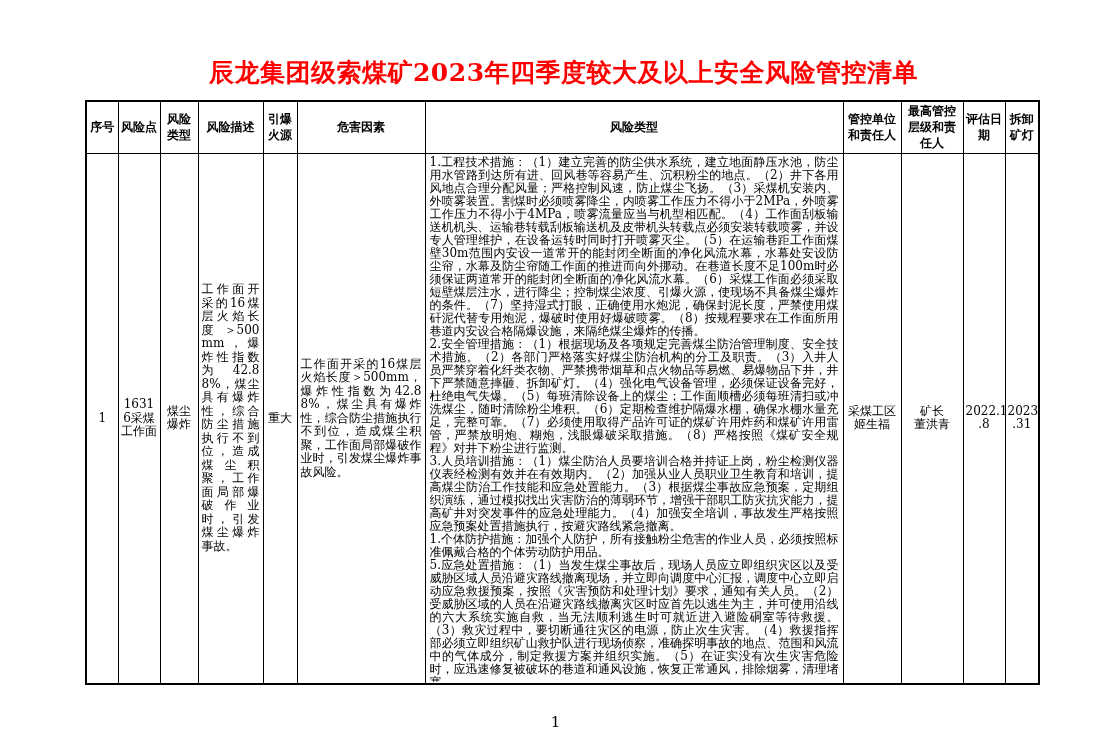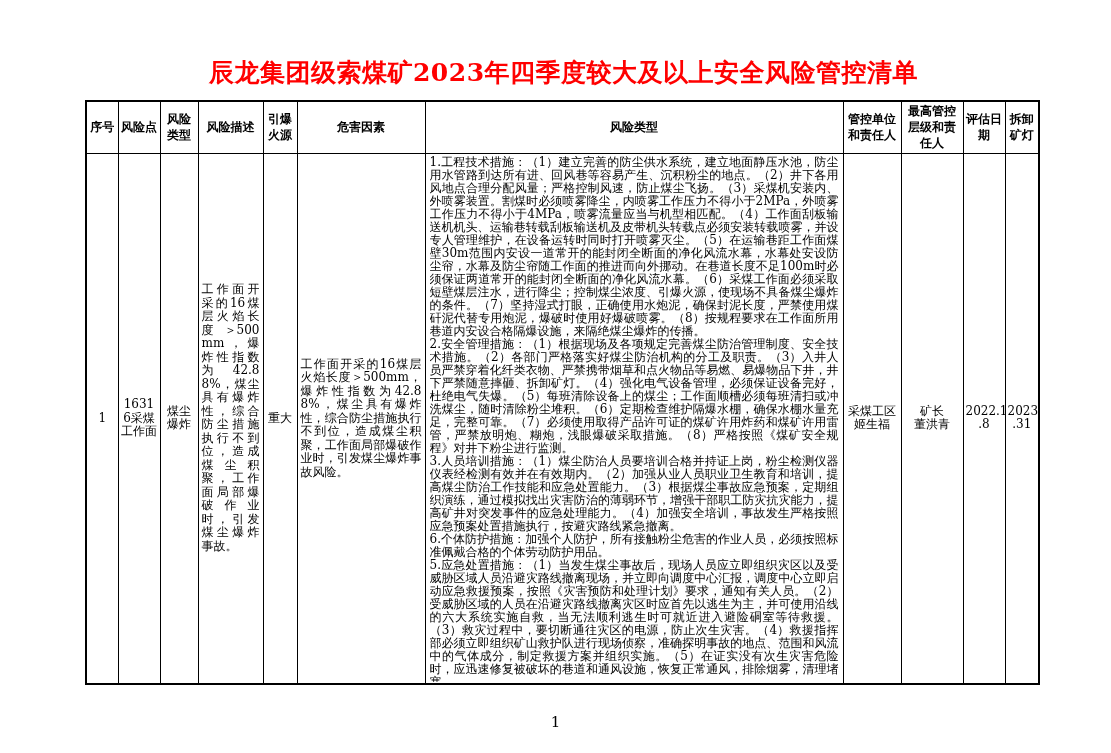--- a/index.html
+++ b/index.html
@@ -126,21 +126,21 @@
       <td class="brk">16316采煤工作面</td>
       <td class="brk">煤尘爆炸</td>
       <td class="just brk">工作面开采的16煤层火焰长度＞500mm，爆炸性指数为42.88%，煤尘具有爆炸性，综合防尘措施执行不到位，造成煤尘积聚，工作面局部爆破作业时，引发煤尘爆炸事故。</td>
       <td>重大</td>
       <td class="just brk">工作面开采的16煤层火焰长度＞500mm，爆炸性指数为42.88%，煤尘具有爆炸性，综合防尘措施执行不到位，造成煤尘积聚，工作面局部爆破作业时，引发煤尘爆炸事故风险。</td>
       <td class="measures-td">
         <div class="measures-wrap">
           <p>1.工程技术措施：（1）建立完善的防尘供水系统，建立地面静压水池，防尘用水管路到达所有进、回风巷等容易产生、沉积粉尘的地点。（2）井下各用风地点合理分配风量；严格控制风速，防止煤尘飞扬。（3）采煤机安装内、外喷雾装置。割煤时必须喷雾降尘，内喷雾工作压力不得小于2MPa，外喷雾工作压力不得小于4MPa，喷雾流量应当与机型相匹配。（4）工作面刮板输送机机头、运输巷转载刮板输送机及皮带机头转载点必须安装转载喷雾，并设专人管理维护，在设备运转时同时打开喷雾灭尘。（5）在运输巷距工作面煤壁30m范围内安设一道常开的能封闭全断面的净化风流水幕，水幕处安设防尘帘，水幕及防尘帘随工作面的推进而向外挪动。在巷道长度不足100m时必须保证两道常开的能封闭全断面的净化风流水幕。（6）采煤工作面必须采取短壁煤层注水，进行降尘；控制煤尘浓度、引爆火源，使现场不具备煤尘爆炸的条件。（7）坚持湿式打眼，正确使用水炮泥，确保封泥长度，严禁使用煤矸泥代替专用炮泥，爆破时使用好爆破喷雾。（8）按规程要求在工作面所用巷道内安设合格隔爆设施，来隔绝煤尘爆炸的传播。</p>
           <p>2.安全管理措施：（1）根据现场及各项规定完善煤尘防治管理制度、安全技术措施。（2）各部门严格落实好煤尘防治机构的分工及职责。（3）入井人员严禁穿着化纤类衣物、严禁携带烟草和点火物品等易燃、易爆物品下井，井下严禁随意摔砸、拆卸矿灯。（4）强化电气设备管理，必须保证设备完好，杜绝电气失爆。（5）每班清除设备上的煤尘；工作面顺槽必须每班清扫或冲洗煤尘，随时清除粉尘堆积。（6）定期检查维护隔爆水棚，确保水棚水量充足，完整可靠。（7）必须使用取得产品许可证的煤矿许用炸药和煤矿许用雷管，严禁放明炮、糊炮，浅眼爆破采取措施。（8）严格按照《煤矿安全规程》对井下粉尘进行监测。</p>
           <p>3.人员培训措施：（1）煤尘防治人员要培训合格并持证上岗，粉尘检测仪器仪表经检测有效并在有效期内。（2）加强从业人员职业卫生教育和培训，提高煤尘防治工作技能和应急处置能力。（3）根据煤尘事故应急预案，定期组织演练，通过模拟找出灾害防治的薄弱环节，增强干部职工防灾抗灾能力，提高矿井对突发事件的应急处理能力。（4）加强安全培训，事故发生严格按照应急预案处置措施执行，按避灾路线紧急撤离。</p>
-          <p>6.个体防护措施：加强个人防护，所有接触粉尘危害的作业人员，必须按照标准佩戴合格的个体劳动防护用品。</p>
+          <p>1.个体防护措施：加强个人防护，所有接触粉尘危害的作业人员，必须按照标准佩戴合格的个体劳动防护用品。</p>
           <p>5.应急处置措施：（1）当发生煤尘事故后，现场人员应立即组织灾区以及受威胁区域人员沿避灾路线撤离现场，并立即向调度中心汇报，调度中心立即启动应急救援预案，按照《灾害预防和处理计划》要求，通知有关人员。（2）受威胁区域的人员在沿避灾路线撤离灾区时应首先以逃生为主，并可使用沿线的六大系统实施自救，当无法顺利逃生时可就近进入避险硐室等待救援。（3）救灾过程中，要切断通往灾区的电源，防止次生灾害。（4）救援指挥部必须立即组织矿山救护队进行现场侦察，准确探明事故的地点、范围和风流中的气体成分，制定救援方案并组织实施。（5）在证实没有次生灾害危险时，应迅速修复被破坏的巷道和通风设施，恢复正常通风，排除烟雾，清理堵塞。</p>
         </div>
       </td>
       <td class="pre-line">采煤工区
 姬生福</td>
       <td class="pre-line">矿长
 董洪青</td>
       <td class="pre-line">2022.12
 .8</td>
       <td class="pre-line">2023.12

